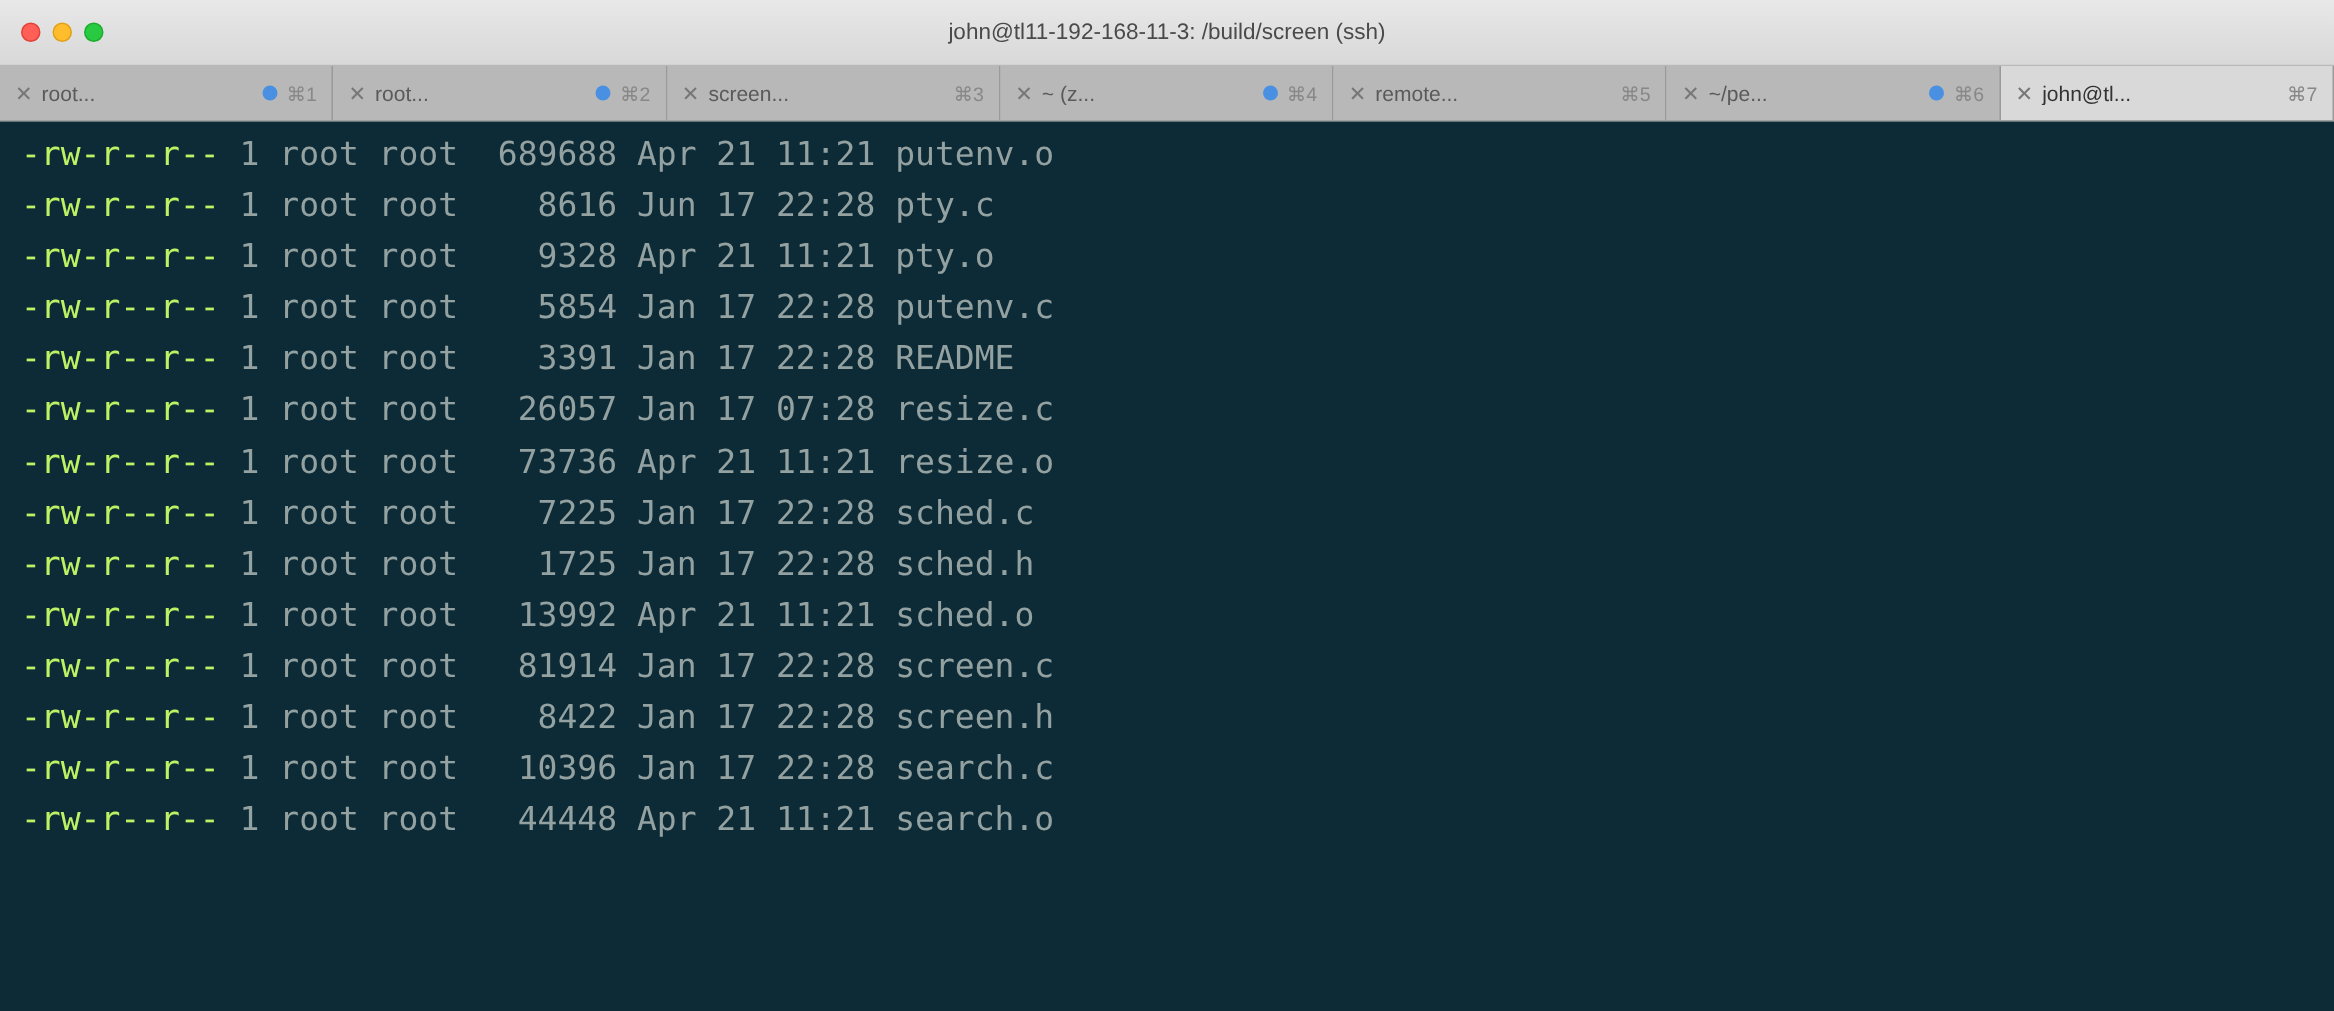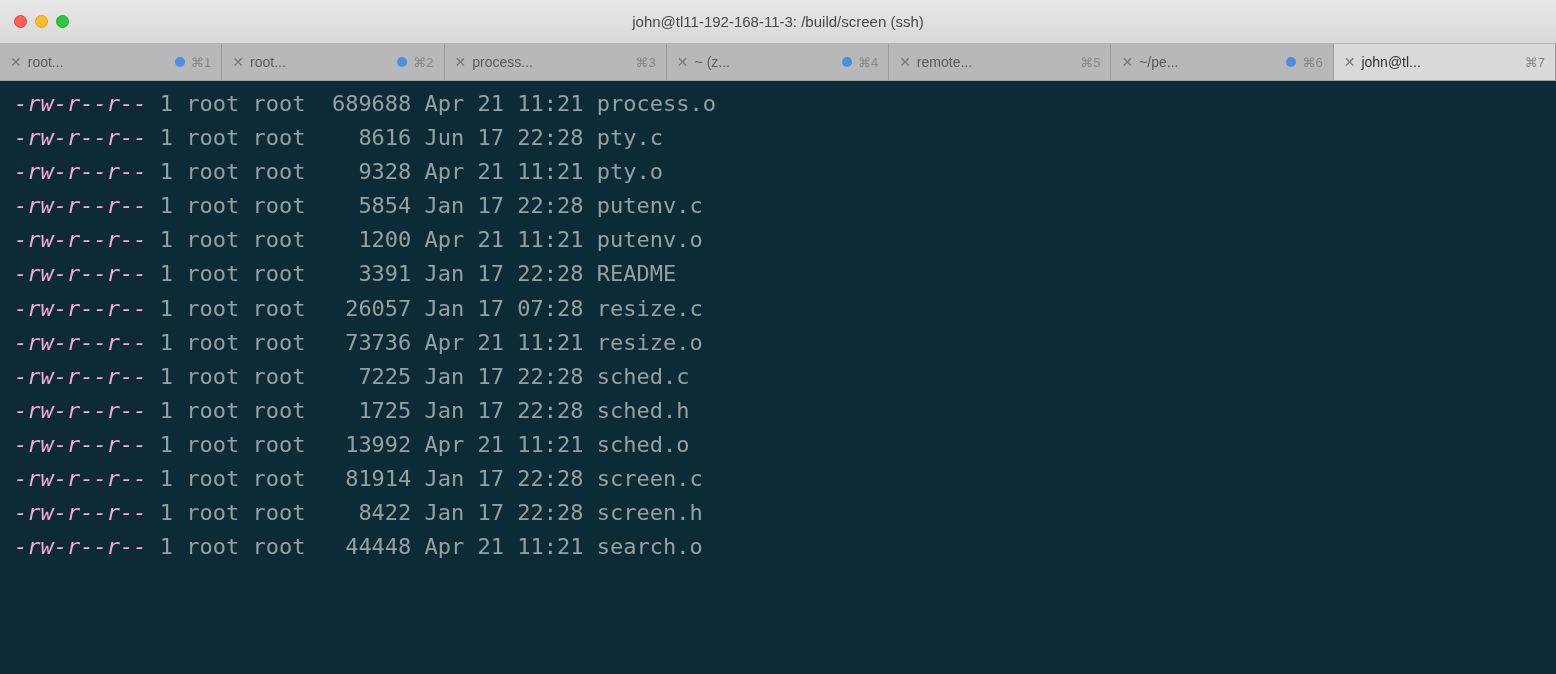--- a/index.html
+++ b/index.html
@@ -104,21 +104,21 @@
       padding: 6px 14px;
       font-family: "Menlo", "Monaco", monospace;
       font-size: 22px;
       line-height: 1.55;
       color: #93a1a1;
       overflow: hidden;
     }
     .line {
       white-space: pre;
     }
-    .perms { color: #f9a8d4; font-style: italic; }
+    .perms { color: #bef264; }
     .perms-hl { background: #1c4653; }
     .file-hl {
       background: #b58900;
       color: #002b36;
     }
   </style>
 </head>
 <body>
 
 <div class="window">
@@ -139,21 +139,21 @@
         <span class="tab-shortcut">⌘1</span>
       </div>
       <div class="tab">
         <span class="tab-close">✕</span>
         <span class="tab-label">root...</span>
         <span class="tab-dot"></span>
         <span class="tab-shortcut">⌘2</span>
       </div>
       <div class="tab">
         <span class="tab-close">✕</span>
-        <span class="tab-label">process...</span>
+        <span class="tab-label">screen...</span>
         <span class="tab-shortcut">⌘3</span>
       </div>
       <div class="tab">
         <span class="tab-close">✕</span>
         <span class="tab-label">~ (z...</span>
         <span class="tab-dot"></span>
         <span class="tab-shortcut">⌘4</span>
       </div>
       <div class="tab">
         <span class="tab-close">✕</span>
@@ -167,28 +167,28 @@
         <span class="tab-shortcut">⌘6</span>
       </div>
       <div class="tab active">
         <span class="tab-close">✕</span>
         <span class="tab-label">john@tl...</span>
         <span class="tab-shortcut">⌘7</span>
       </div>
     </div>
 
   <div class="terminal" id="terminal">
-      <div class="line"><span class="perms">-rw-r--r--</span><span> 1 root root  689688 Apr 21 11:21 </span><span>process.o</span></div>
+      <div class="line"><span class="perms">-rw-r--r--</span><span> 1 root root  689688 Apr 21 11:21 </span><span>putenv.o</span></div>
       <div class="line"><span class="perms">-rw-r--r--</span><span> 1 root root    8616 Jun 17 22:28 </span><span>pty.c</span></div>
       <div class="line"><span class="perms">-rw-r--r--</span><span> 1 root root    9328 Apr 21 11:21 </span><span>pty.o</span></div>
       <div class="line"><span class="perms">-rw-r--r--</span><span> 1 root root    5854 Jan 17 22:28 </span><span>putenv.c</span></div>
-      <div class="line"><span class="perms">-rw-r--r--</span><span> 1 root root    1200 Apr 21 11:21 </span><span>putenv.o</span></div>
       <div class="line"><span class="perms">-rw-r--r--</span><span> 1 root root    3391 Jan 17 22:28 </span><span>README</span></div>
       <div class="line"><span class="perms">-rw-r--r--</span><span> 1 root root   26057 Jan 17 07:28 </span><span>resize.c</span></div>
       <div class="line"><span class="perms">-rw-r--r--</span><span> 1 root root   73736 Apr 21 11:21 </span><span>resize.o</span></div>
       <div class="line"><span class="perms">-rw-r--r--</span><span> 1 root root    7225 Jan 17 22:28 </span><span>sched.c</span></div>
       <div class="line"><span class="perms">-rw-r--r--</span><span> 1 root root    1725 Jan 17 22:28 </span><span>sched.h</span></div>
       <div class="line"><span class="perms">-rw-r--r--</span><span> 1 root root   13992 Apr 21 11:21 </span><span>sched.o</span></div>
       <div class="line"><span class="perms">-rw-r--r--</span><span> 1 root root   81914 Jan 17 22:28 </span><span>screen.c</span></div>
       <div class="line"><span class="perms">-rw-r--r--</span><span> 1 root root    8422 Jan 17 22:28 </span><span>screen.h</span></div>
+      <div class="line"><span class="perms">-rw-r--r--</span><span> 1 root root   10396 Jan 17 22:28 </span><span>search.c</span></div>
       <div class="line"><span class="perms">-rw-r--r--</span><span> 1 root root   44448 Apr 21 11:21 </span><span>search.o</span></div>
     </div>
 </div>
 
 </body></html>

